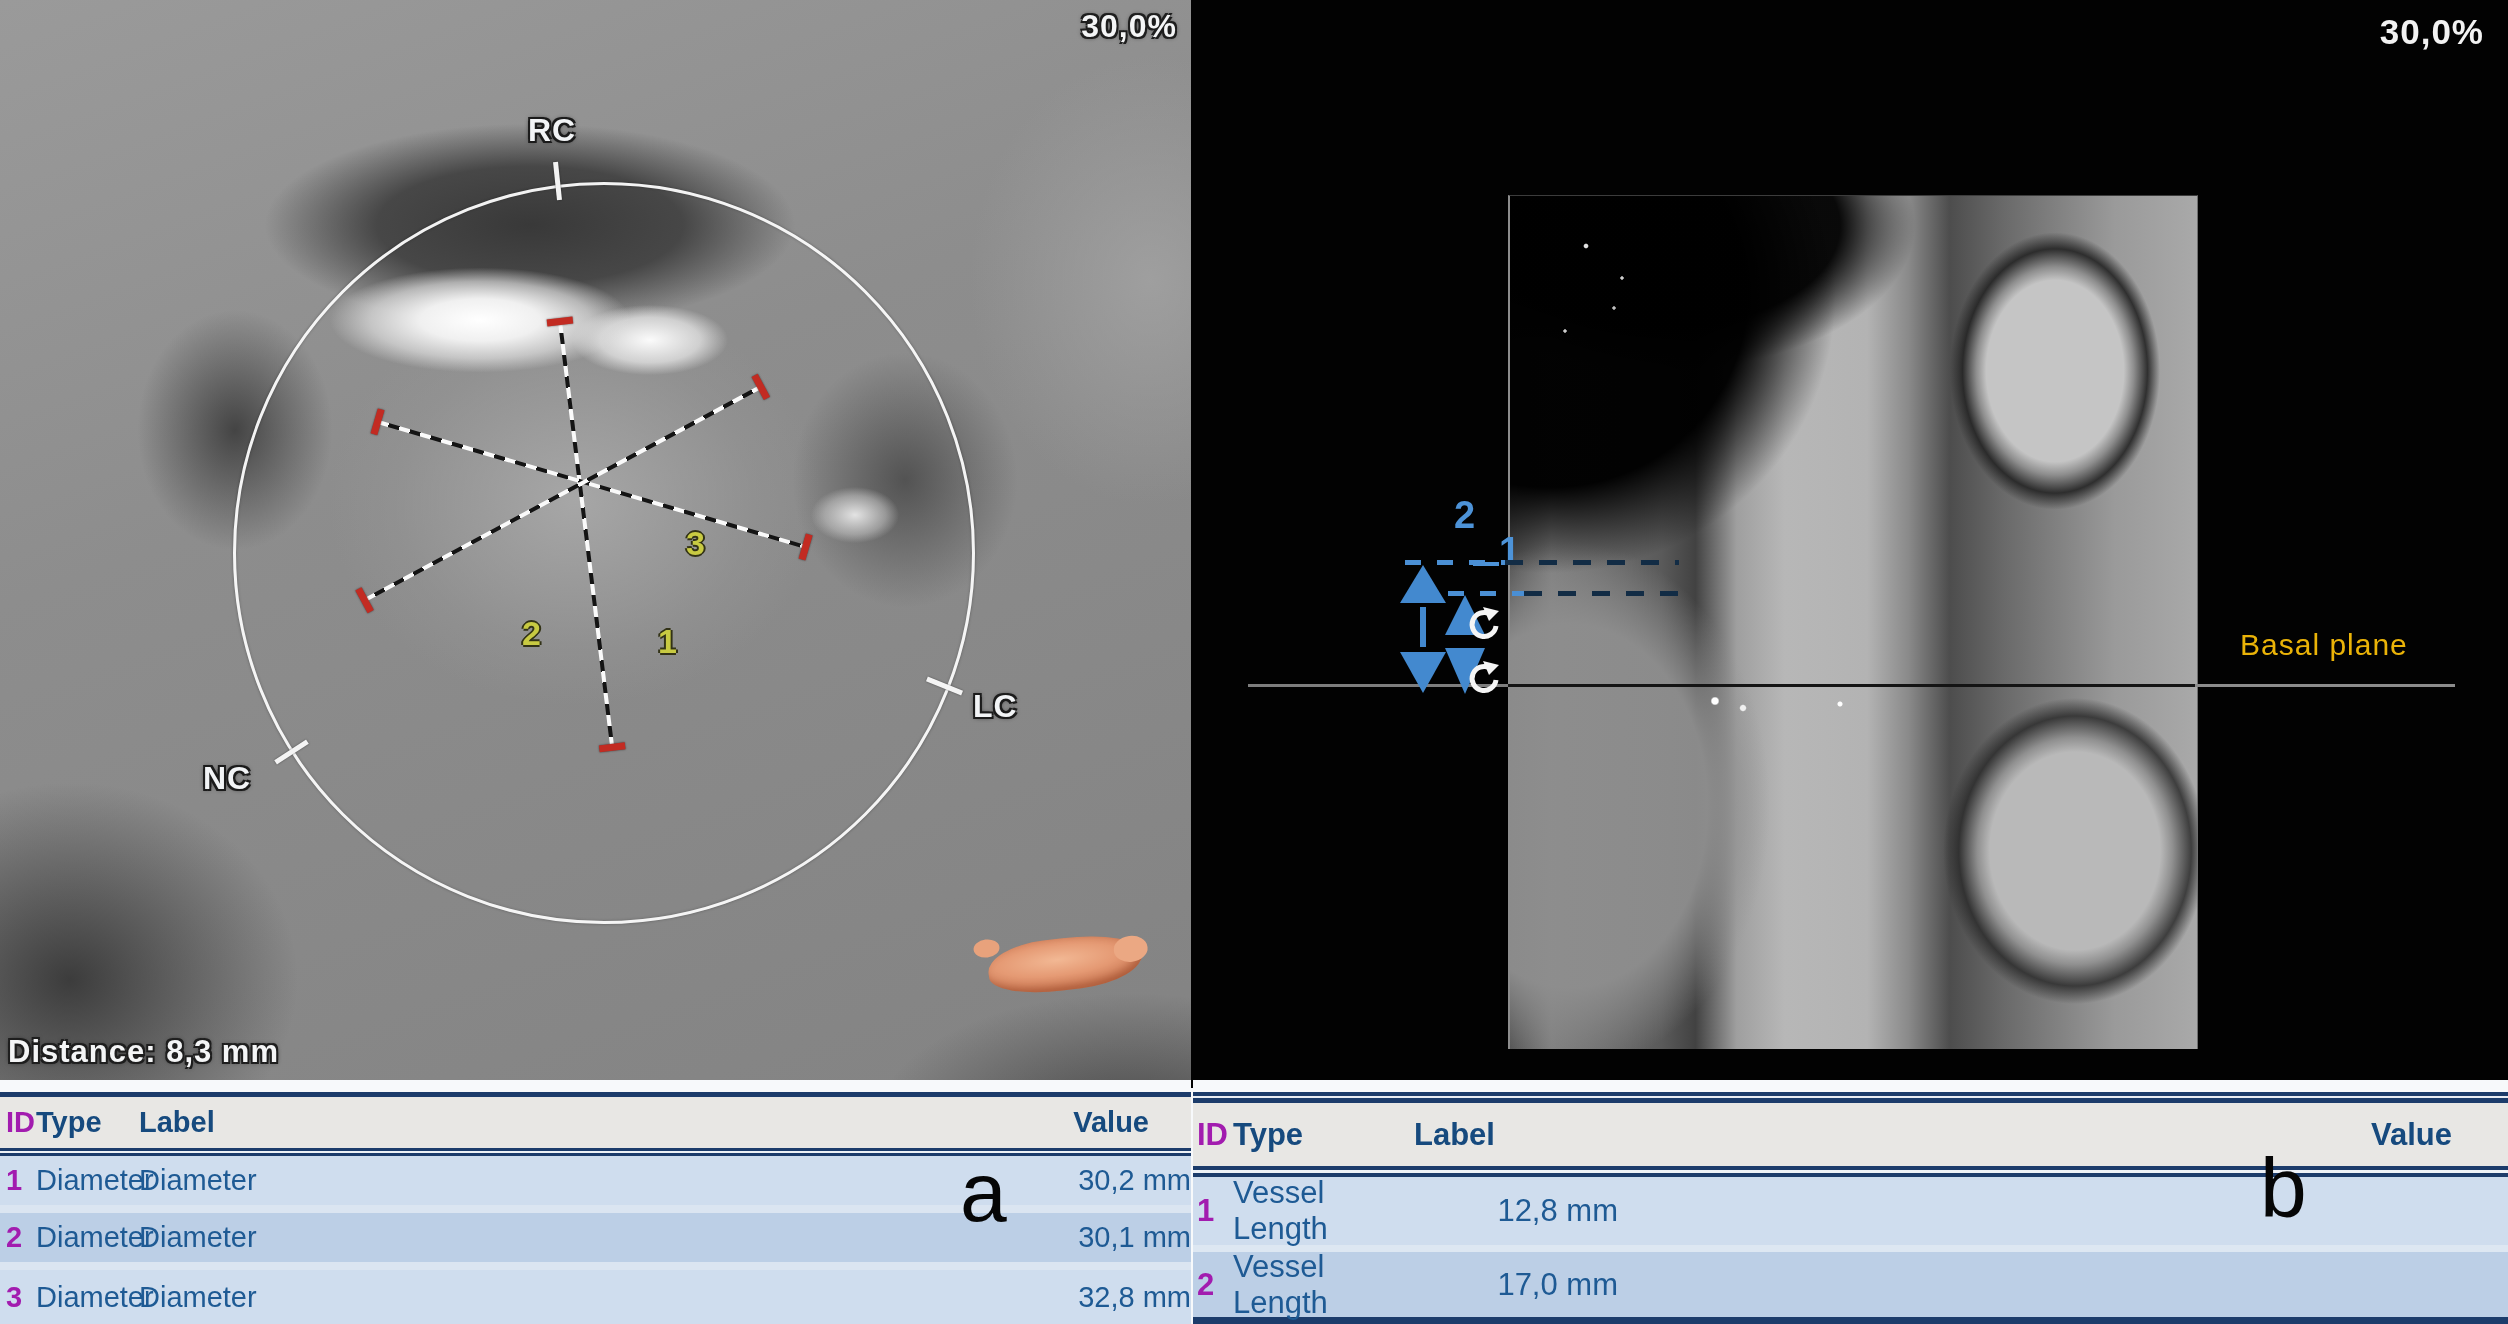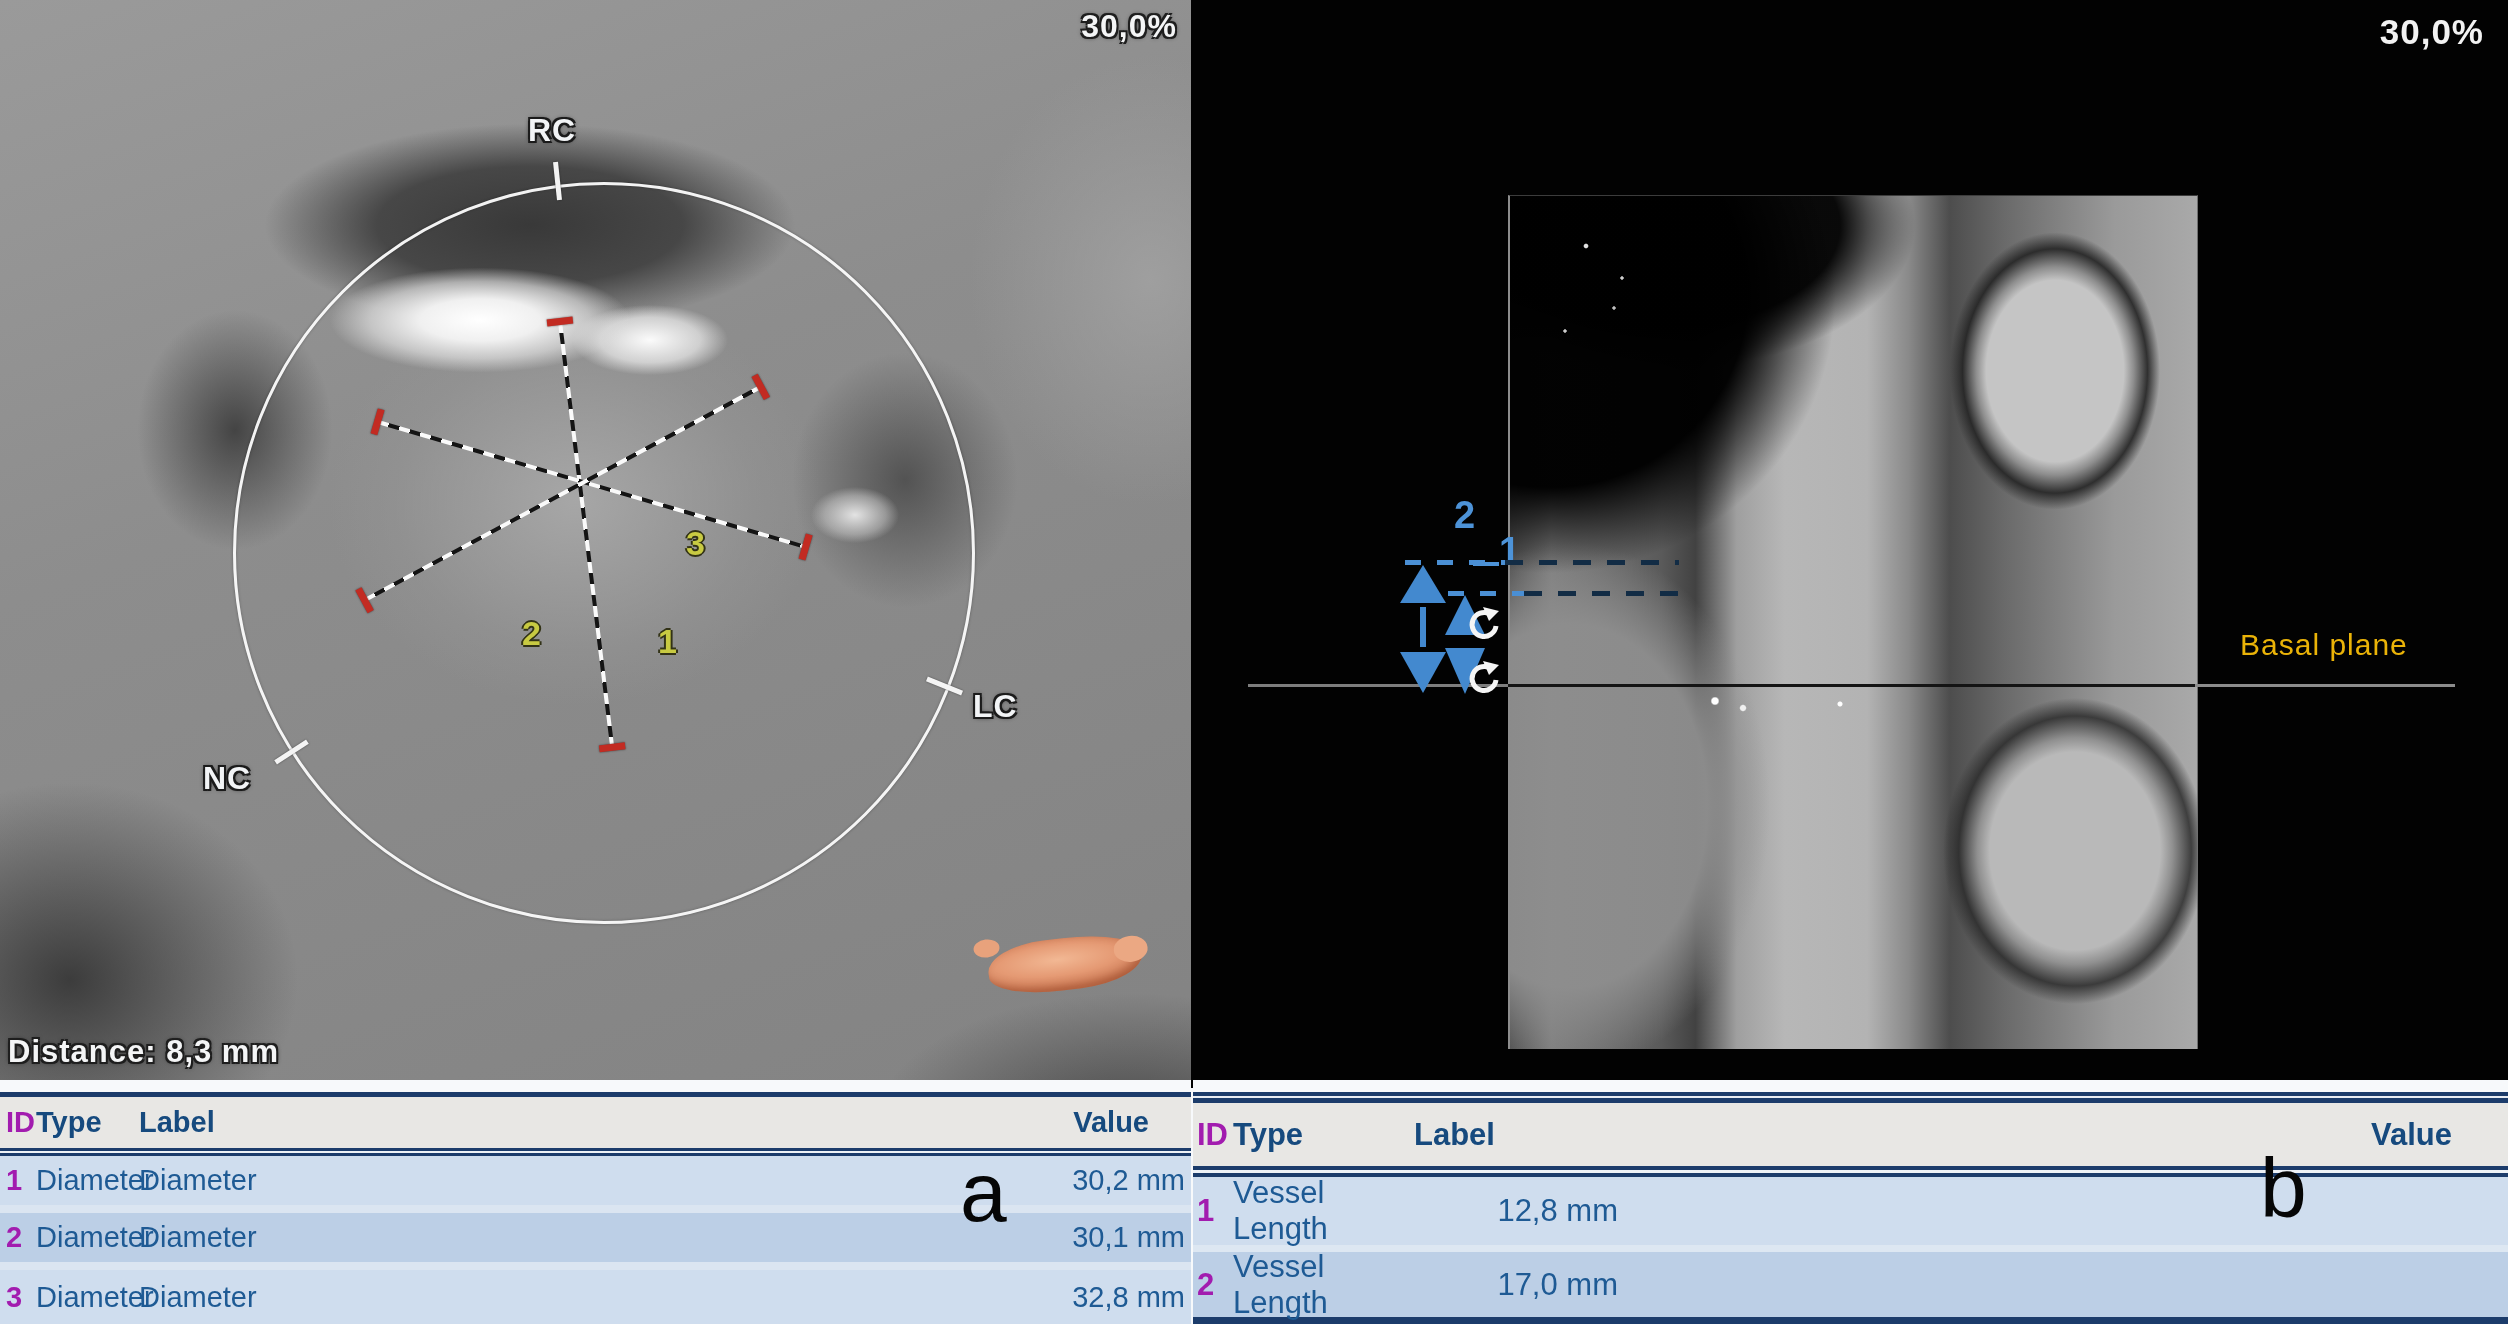--- a/index.html
+++ b/index.html
@@ -117,21 +117,21 @@
   .row.alt{background:#bccfe6;}
   .tbl-a .row{height:49px;} .tbl-a .row.r3{height:54px;}
   .tbl-b .row{height:68px;} .tbl-b .row.r2{height:65px;}
   .gap-a{height:8px;background:#dbe5f1;}
   .gap-b{height:7px;background:#dde7f2;}
   .bline-b{height:7px;background:#1c3c6b;}
   .c-id{font-weight:bold;color:#a21caf;}
   .tbl-a .c-id{width:30px;padding-left:6px;}
   .tbl-a .c-type{width:103px;}
   .tbl-a .c-label{flex:1;}
-  .tbl-a .c-val{width:190px;text-align:right;padding-right:6px;}
+  .tbl-a .c-val{width:190px;text-align:right;padding-right:0;}
   .tbl-a .hdr .c-val{padding-right:42px;}
   .tbl-b .c-id{width:36px;padding-left:4px;}
   .tbl-b .c-type{width:165px;}
   .tbl-b .c-label{flex:1;}
   .tbl-b .hdr .c-label{padding-left:16px;}
   .tbl-b .c-val{width:220px;text-align:right;padding-right:32px;}
   .tbl-b .hdr .c-val{padding-right:56px;}
 
   .fig-letter{position:absolute;color:#060606;font-size:84px;line-height:84px;}
   .fig-letter.a{left:960px;top:1150px;}

